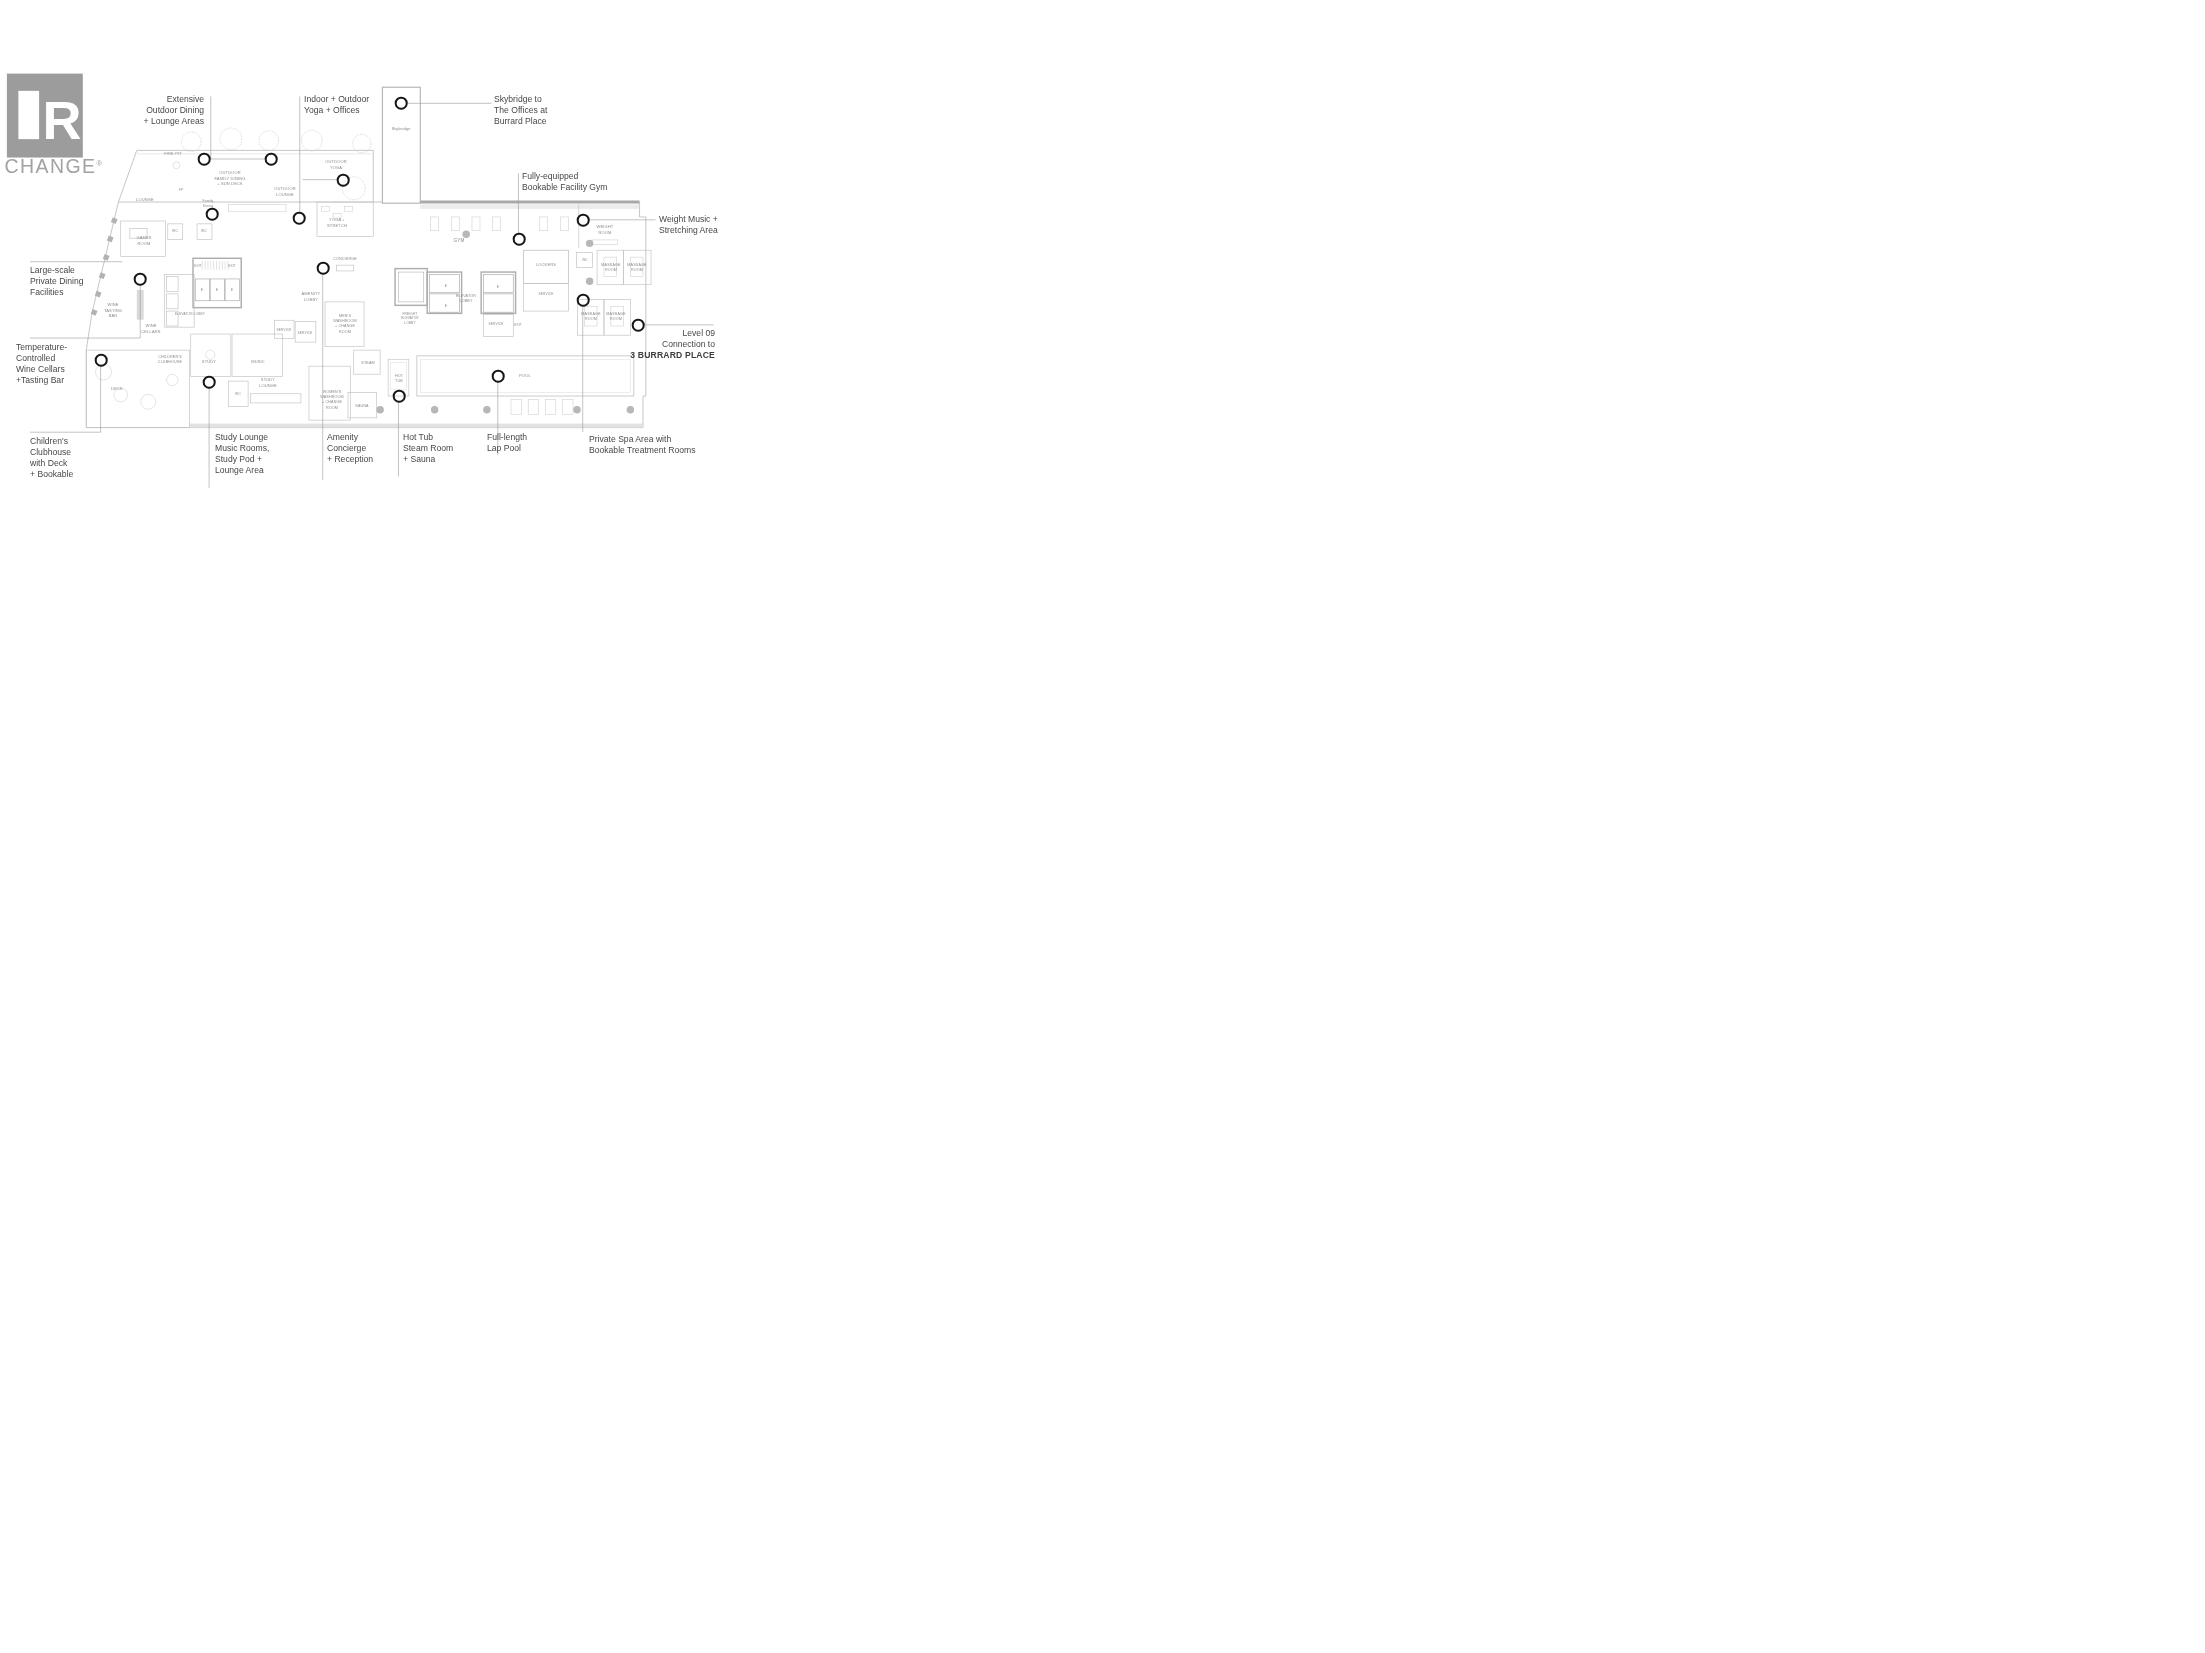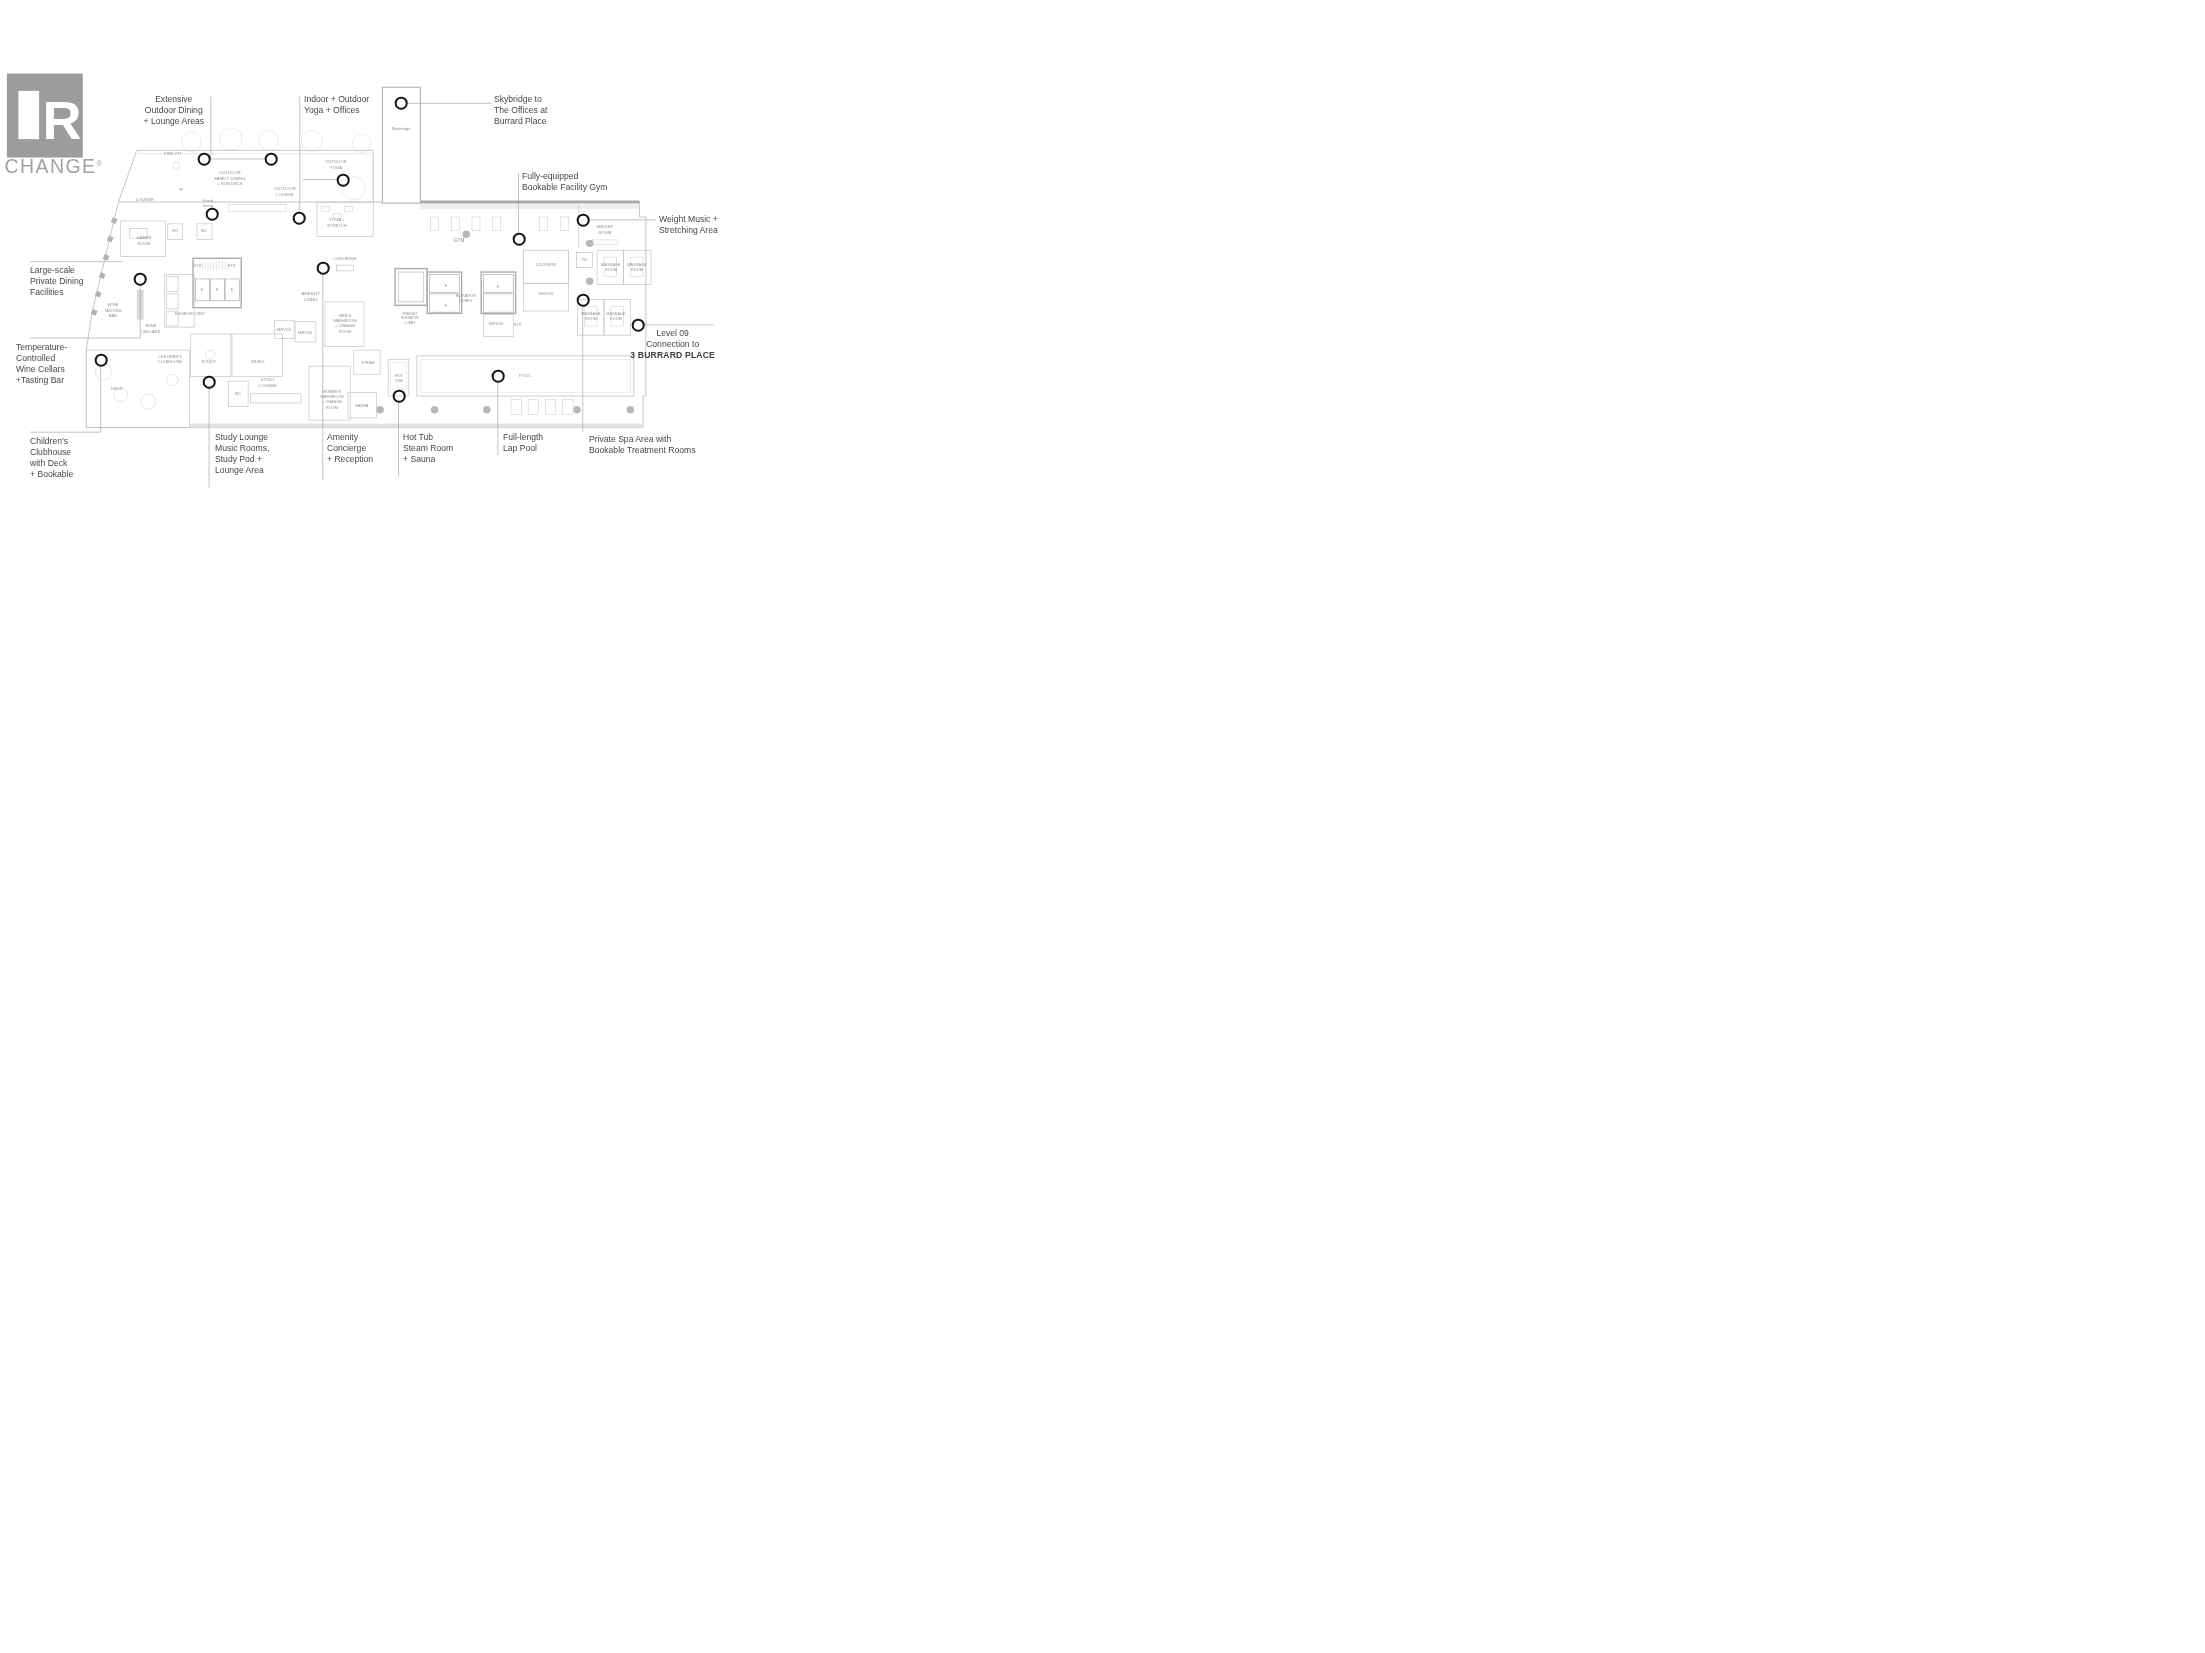--- a/index.html
+++ b/index.html
@@ -1,20 +1,20 @@
 <!DOCTYPE html>
 <html style="font-size:9.2px"><head>
 <meta charset="utf-8">
 <style>
   html,body{margin:0;padding:0;background:#ffffff;}
   #stage{position:relative;width:735px;height:551px;background:#ffffff;overflow:hidden;
          font-family:"Liberation Sans",sans-serif;}
   svg{position:absolute;left:0;top:0;}
   .note{position:absolute;font-size:8.6px;line-height:1.28;color:#474747;white-space:pre-line;}
-  .note.right{text-align:center;}
+  .note.right{text-align:right;}
   .note .b{font-weight:bold;letter-spacing:.02em;color:#3c3c3c;}
   .room-label{position:absolute;transform:translate(-50%,-50%);font-size:4px;line-height:1.4;
               color:#8a8a8a;letter-spacing:.04em;text-align:center;white-space:pre-line;}
   .marker{position:absolute;width:8.6px;height:8.6px;border:2.1px solid #161616;border-radius:50%;
           transform:translate(-50%,-50%);background:transparent;}
   #wordmark{position:absolute;left:4.6px;top:155px;font-size:19.5px;letter-spacing:1.4px;color:#a2a2a2;}
   #wordmark sup{font-size:7.5px;letter-spacing:0;}
 </style>
 </head>
 <body>
@@ -214,21 +214,21 @@
   <div class="note" style="left:215px;top:432px">Study Lounge
 Music Rooms,
 Study Pod +
 Lounge Area</div>
   <div class="note" style="left:327px;top:432px">Amenity
 Concierge
 + Reception</div>
   <div class="note" style="left:403px;top:432px">Hot Tub
 Steam Room
 + Sauna</div>
-  <div class="note" style="left:503px;top:432px">Full-length
+  <div class="note" style="left:487px;top:432px">Full-length
 Lap Pool</div>
   <div class="note" style="left:589px;top:434px">Private Spa Area with
 Bookable Treatment Rooms</div>
   <div class="note right" style="right:20px;top:328px"><span>Level 09
 Connection to</span>
 <span class="b">3 BURRARD PLACE</span></div>
 
   <div id="rooms">
       <span class="room-label" style="left: 173px; top: 154px;">FIRE PIT</span>
       <span class="room-label" style="left: 145px; top: 200px;">LOUNGE</span>

